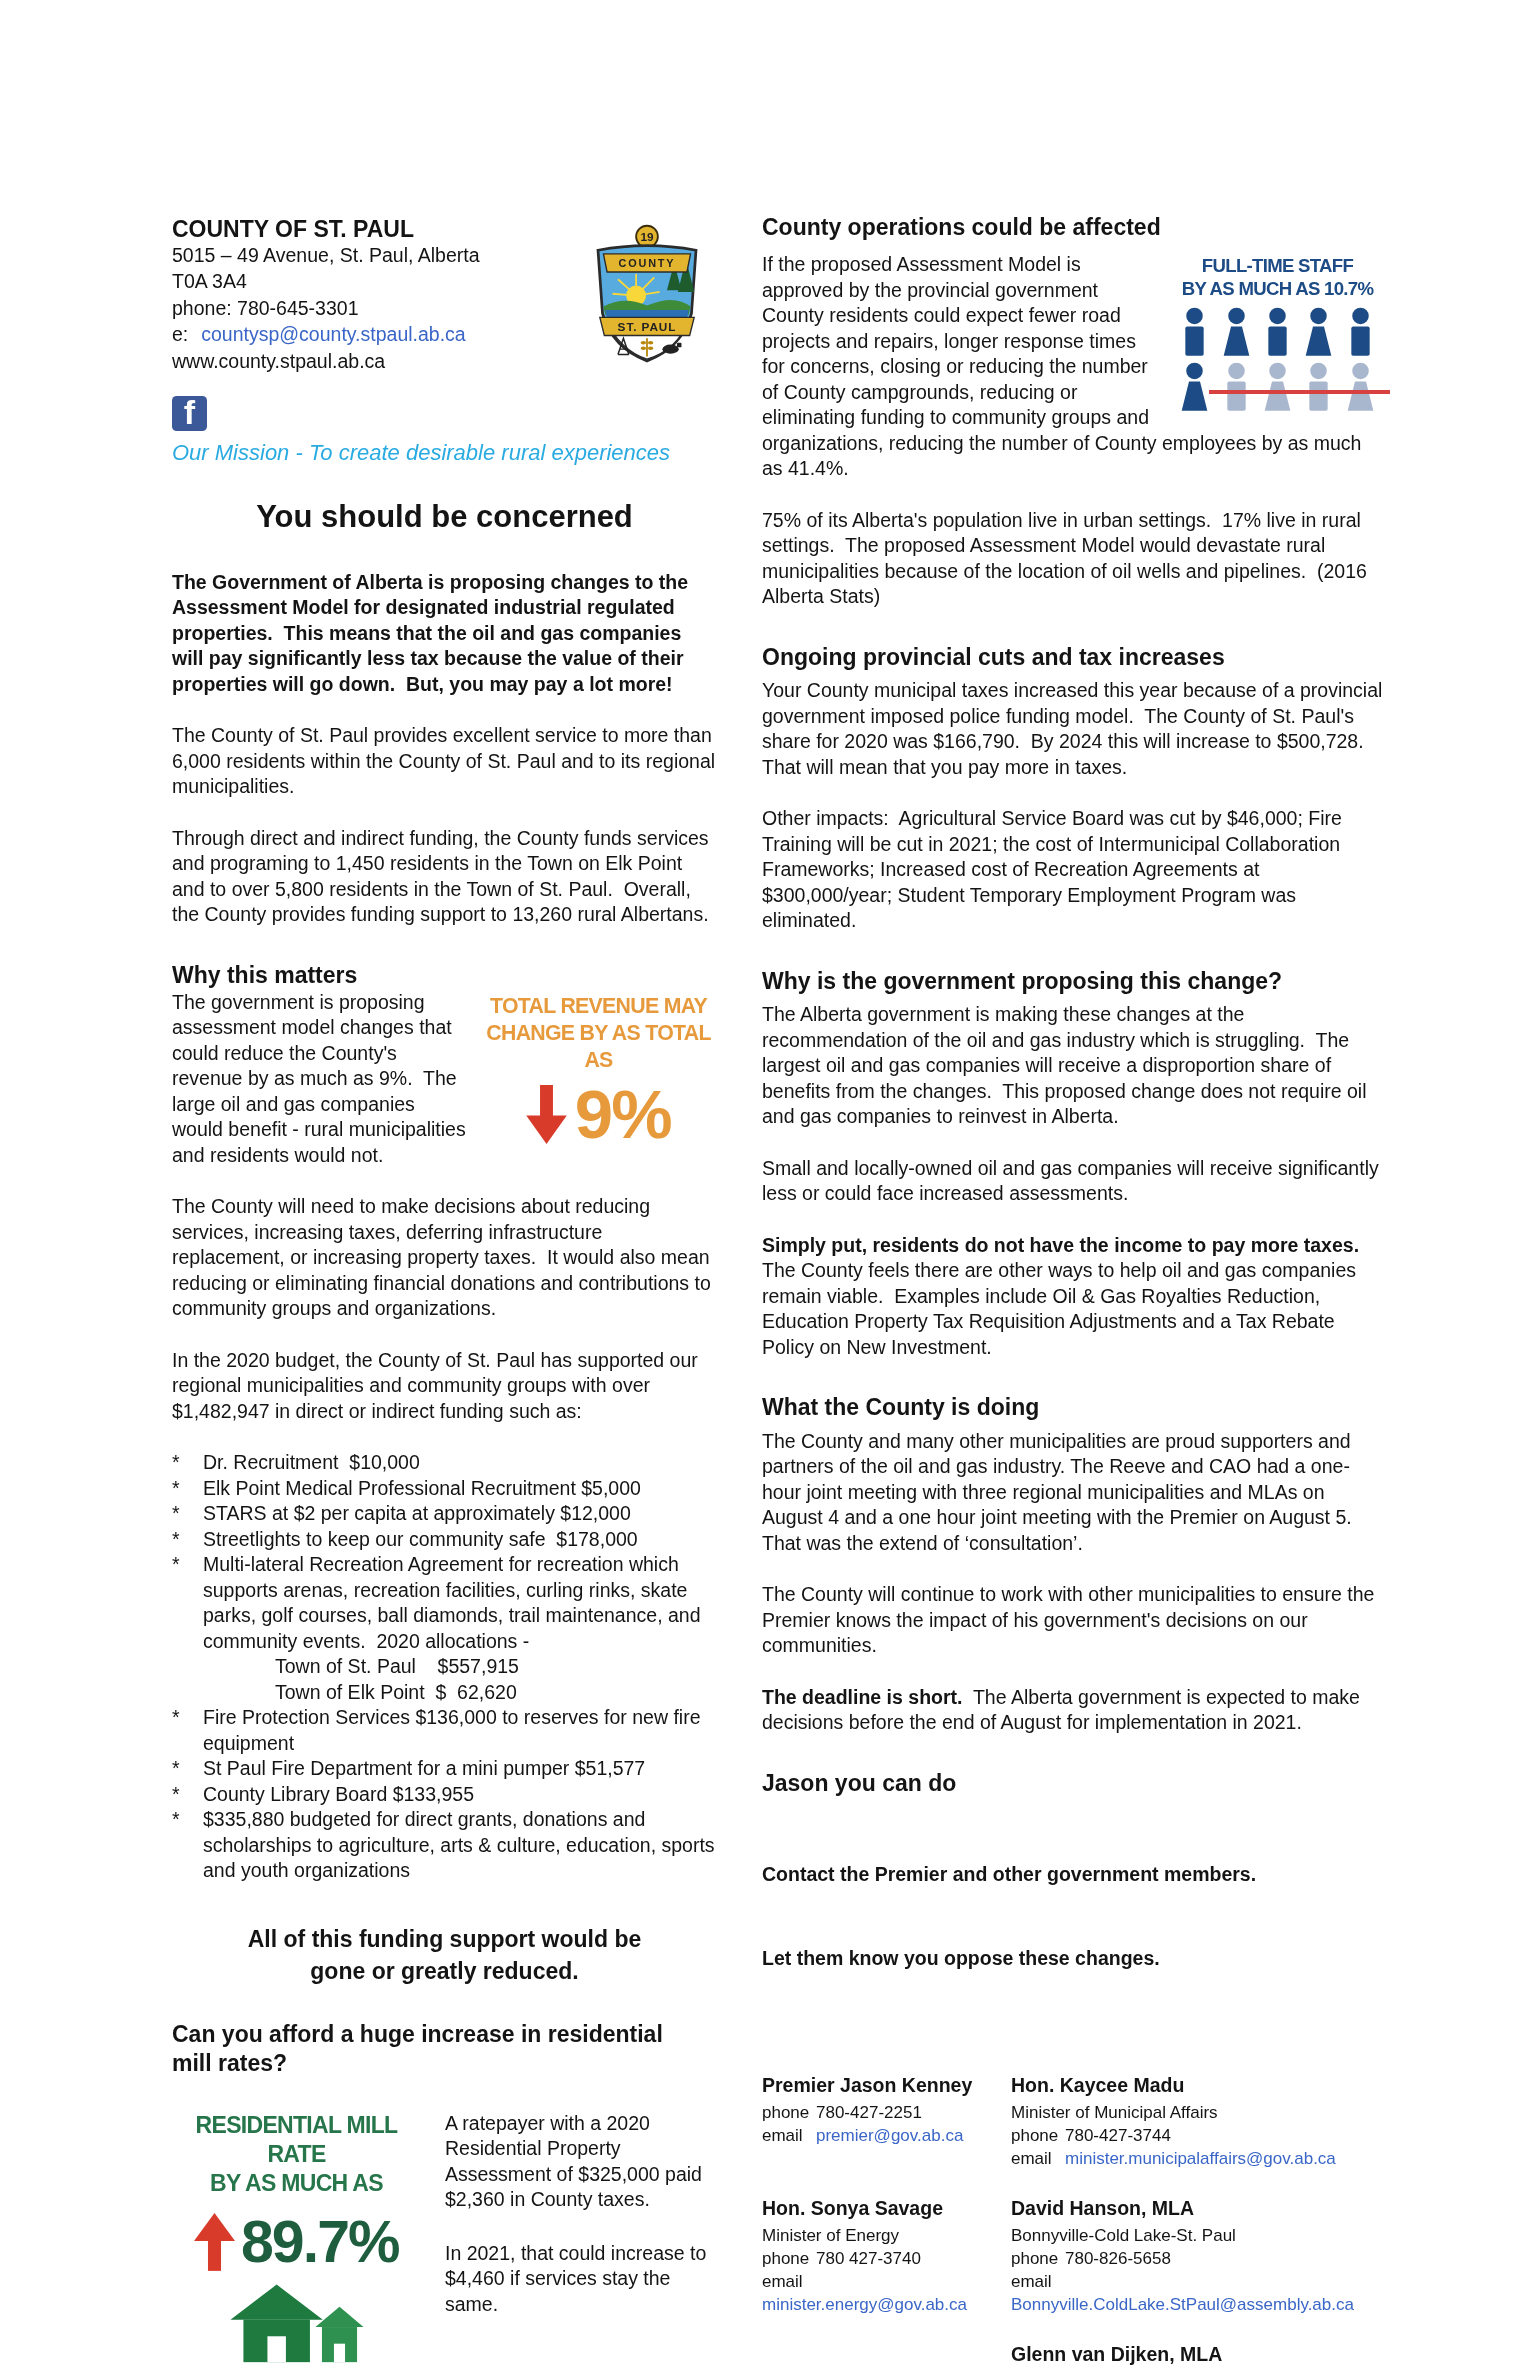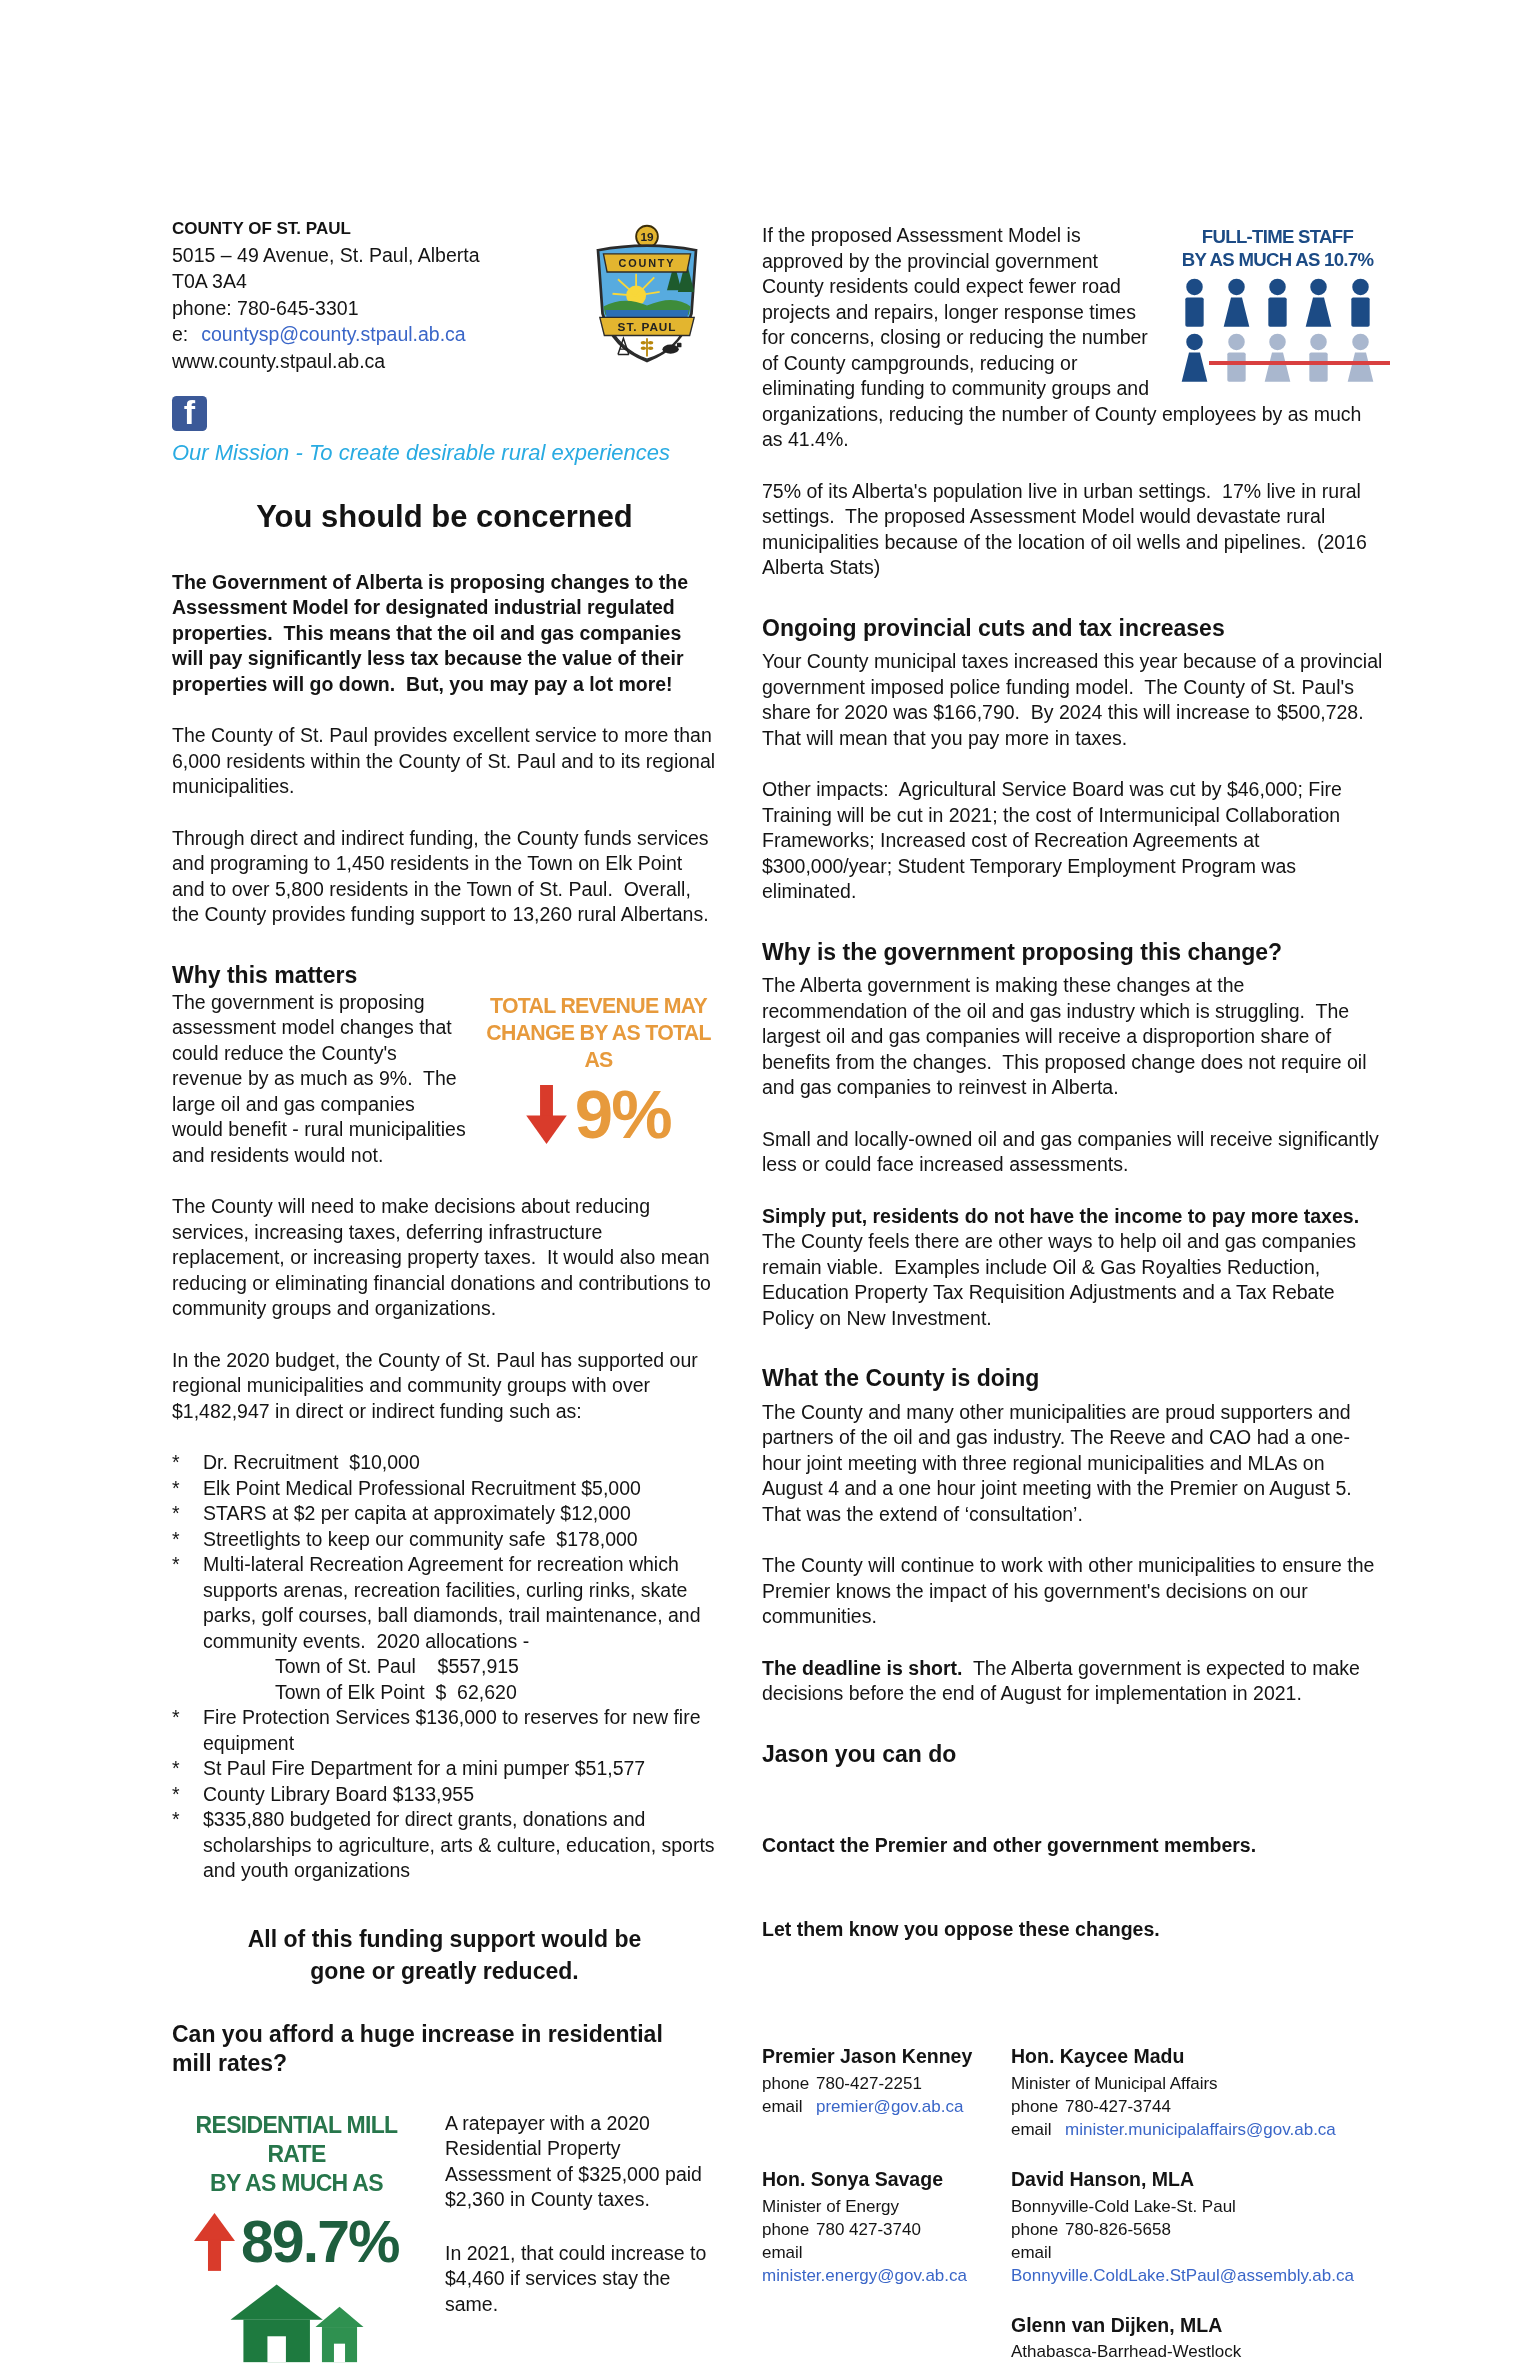--- a/index.html
+++ b/index.html
@@ -9,21 +9,21 @@
   }
   .col-left  { position:absolute; left:172px; top:216px; width:545px; }
   .col-right { position:absolute; left:762px; top:213px; width:621px; }
 
   p, .pre { margin:0; white-space:pre-wrap; font-size:19.5px; line-height:25.5px; }
   .mt { margin-top:26px; }
   .bold { font-weight:bold; }
 
   
   .header-block { position:relative; min-height:167px; }
-  .org { font-weight:bold; font-size:17px; line-height:26px; }
+  .org { font-weight:bold; font-size:23px; line-height:26px; }
   .hline { font-size:19.5px; line-height:26.4px; }
   a.link { color:var(--link-blue); cursor:pointer; }
   .email-line .lbl { margin-right:13px; }
   .logo { position:absolute; left:411px; top:7.4px; width:128px; height:147px; }
 
   .fb {
     margin-top:13px; width:35px; height:35px; border-radius:4.6px;
     background:var(--facebook-blue); color:#fff; overflow:hidden;
     display:flex; justify-content:center; align-items:flex-end;
     font-weight:bold; font-size:34px; line-height:37px;
@@ -257,20 +257,21 @@
       </div>
       <div class="mill-texts">
         <p>A ratepayer with a 2020 Residential Property Assessment of $325,000 paid $2,360 in County taxes.</p>
         <p>In 2021, that could increase to $4,460 if services stay the same.</p>
       </div>
     </div>
   </div>
 
   <div class="col-right">
 
+    <div class="h2" style="margin-top:0">County operations could be affected</div>
 
     <div>
       <div class="staff-graphic">
         <div class="staff-title cond">FULL-TIME STAFF</div>
         <div class="staff-title cond">BY AS MUCH AS 10.7%</div>
         <div class="staff-rows" id="staff-rows">
             <div class="staff-row">
               <svg width="33" height="49" viewBox="0 0 36 53">
                 <circle cx="18" cy="9.5" r="9" fill="#1C4B85"></circle>
                 <rect x="8" y="21" width="20" height="32" rx="2" fill="#1C4B85"></rect>

